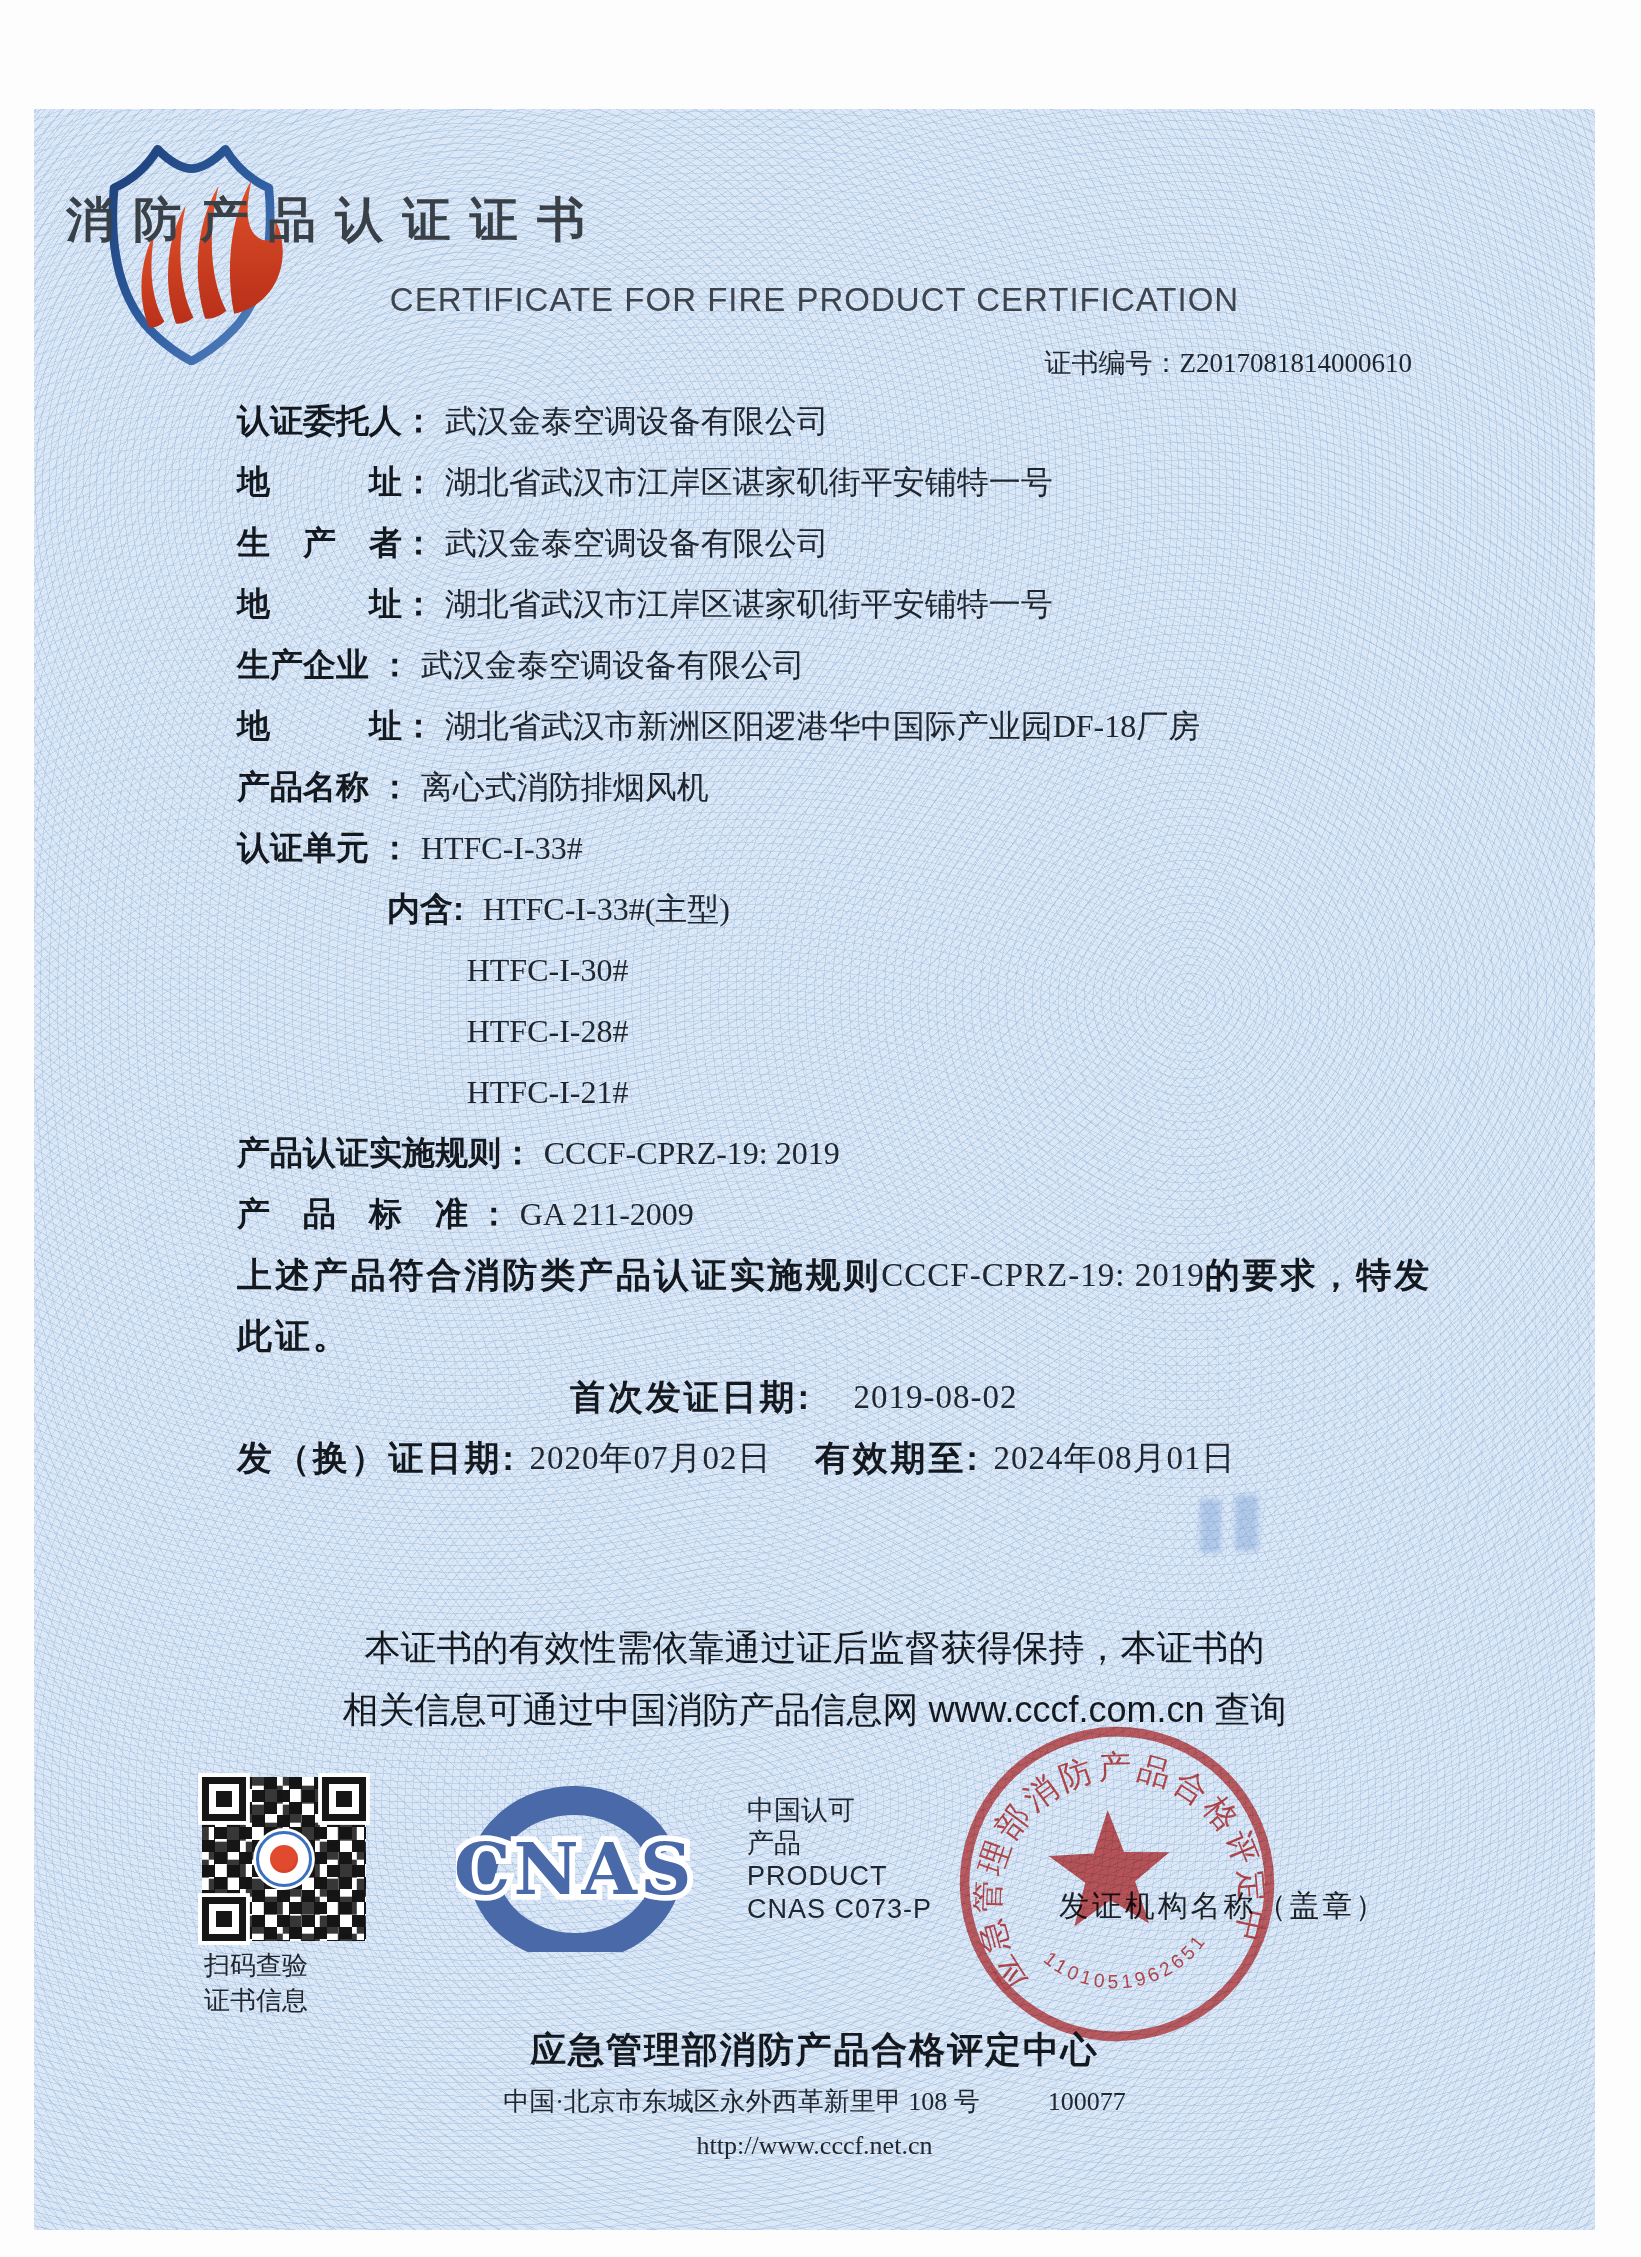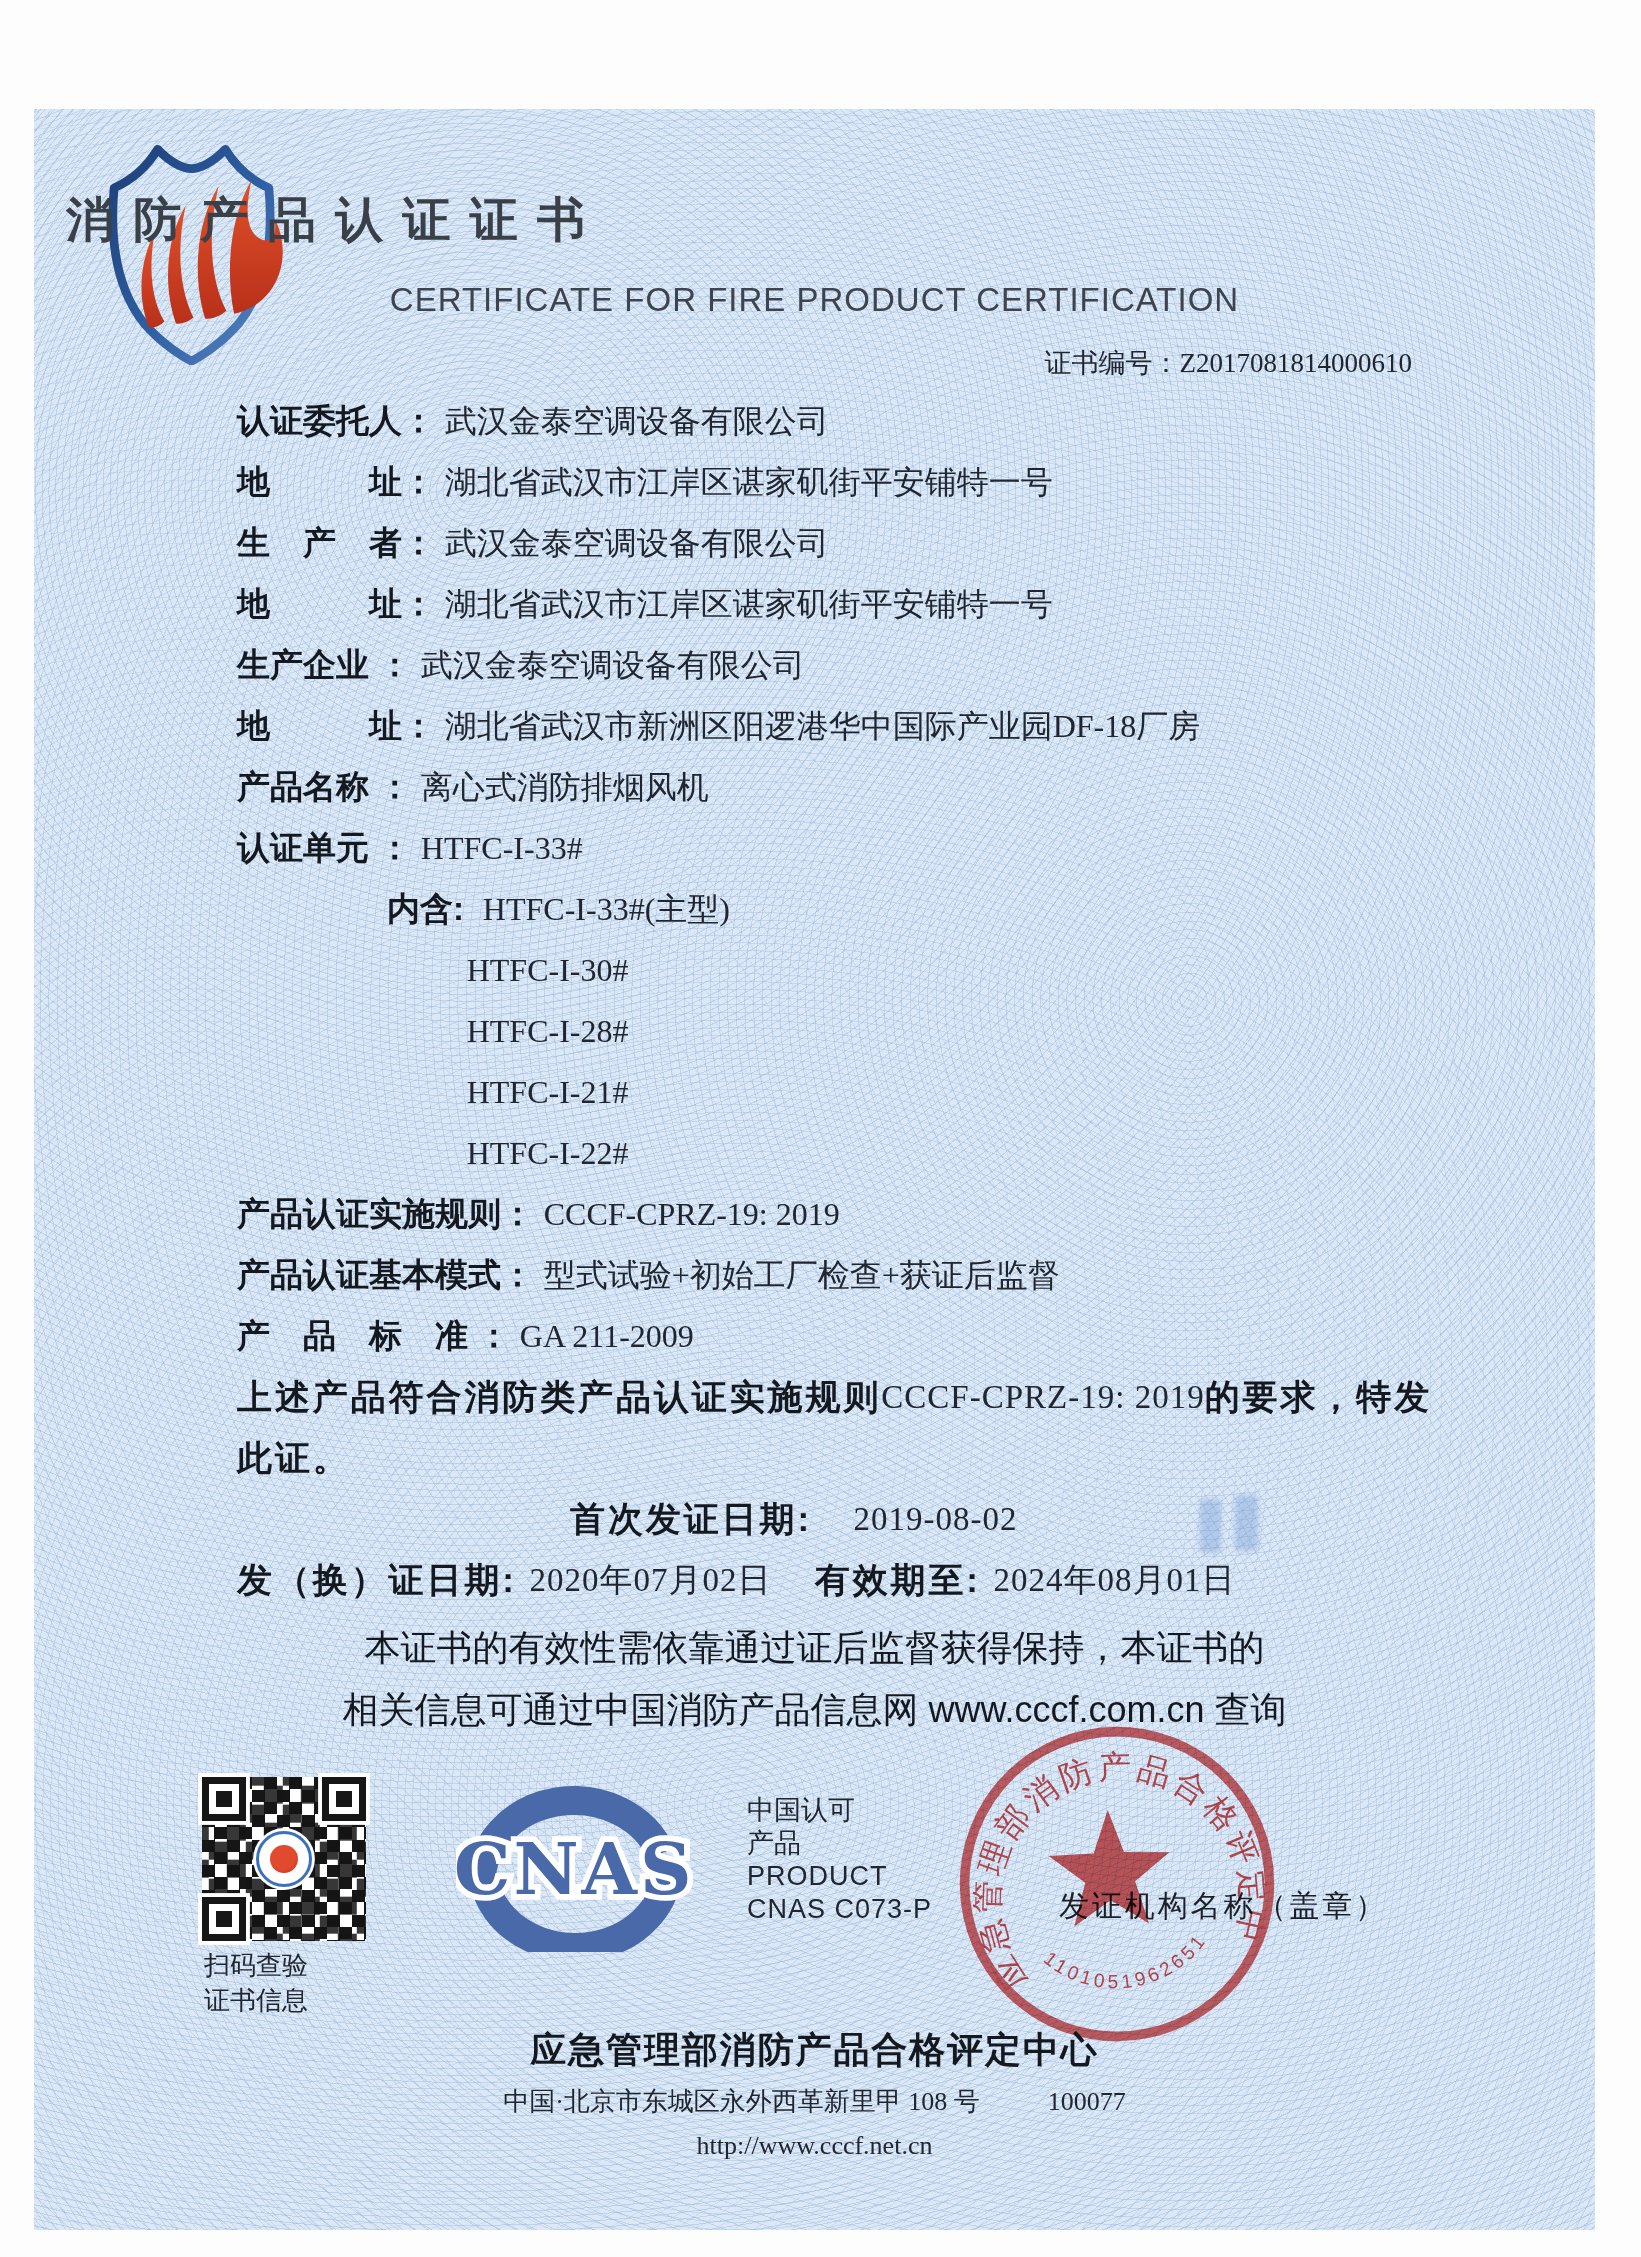--- a/index.html
+++ b/index.html
@@ -105,23 +105,21 @@
         <div class="row field"><span class="lbl">生　产　者：</span><span class="val">武汉金泰空调设备有限公司</span></div>
         <div class="row field"><span class="lbl">地　　　址：</span><span class="val">湖北省武汉市江岸区谌家矶街平安铺特一号</span></div>
         <div class="row field"><span class="lbl">生产企业 ：</span><span class="val">武汉金泰空调设备有限公司</span></div>
         <div class="row field"><span class="lbl">地　　　址：</span><span class="val">湖北省武汉市新洲区阳逻港华中国际产业园DF-18厂房</span></div>
         <div class="row field"><span class="lbl">产品名称 ：</span><span class="val">离心式消防排烟风机</span></div>
         <div class="row field"><span class="lbl">认证单元 ：</span><span class="val">HTFC-I-33#</span></div>
         <div class="row inner-first"><span class="lbl">内含: </span><span class="val">HTFC-I-33#(主型)</span></div>
         <div class="row inner"><span class="val">HTFC-I-30#</span></div>
         <div class="row inner"><span class="val">HTFC-I-28#</span></div>
         <div class="row inner"><span class="val">HTFC-I-21#</span></div>
-        <div class="row inner"><span class="val">HTFC-I-22#</span></div>
         <div class="row field"><span class="lbl">产品认证实施规则：</span><span class="val">CCCF-CPRZ-19: 2019</span></div>
-        <div class="row field"><span class="lbl">产品认证基本模式：</span><span class="val">型式试验+初始工厂检查+获证后监督</span></div>
         <div class="row field"><span class="lbl">产　品　标　准 ：</span><span class="val">GA 211-2009</span></div>
         <div class="row segments"><span class="seg-b">上述产品符合消防类产品认证实施规则</span><span class="seg-r">CCCF-CPRZ-19: 2019</span><span class="seg-b">的要求，特发</span></div>
         <div class="row segments"><span class="seg-b">此证。</span></div>
         <div class="row segments first-issue"><span class="seg-b">首次发证日期: </span><span class="seg-r">2019-08-02</span></div>
         <div class="row segments"><span class="seg-b">发（换）证日期: </span><span class="seg-r">2020年07月02日</span><span class="seg-r">　 </span><span class="seg-b">有效期至: </span><span class="seg-r">2024年08月01日</span></div>
       </div>
 
     <div class="note">
       <div>本证书的有效性需依靠通过证后监督获得保持，本证书的</div>
       <div>相关信息可通过中国消防产品信息网 www.cccf.com.cn 查询</div>

